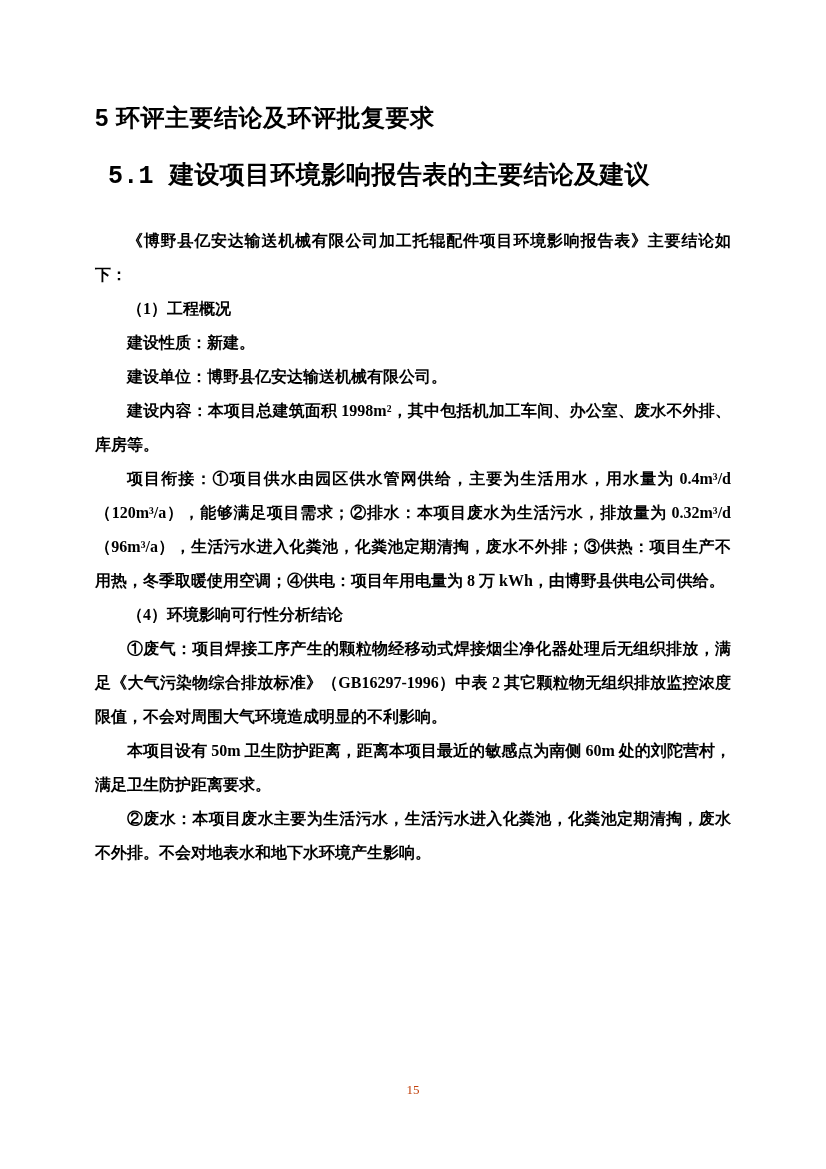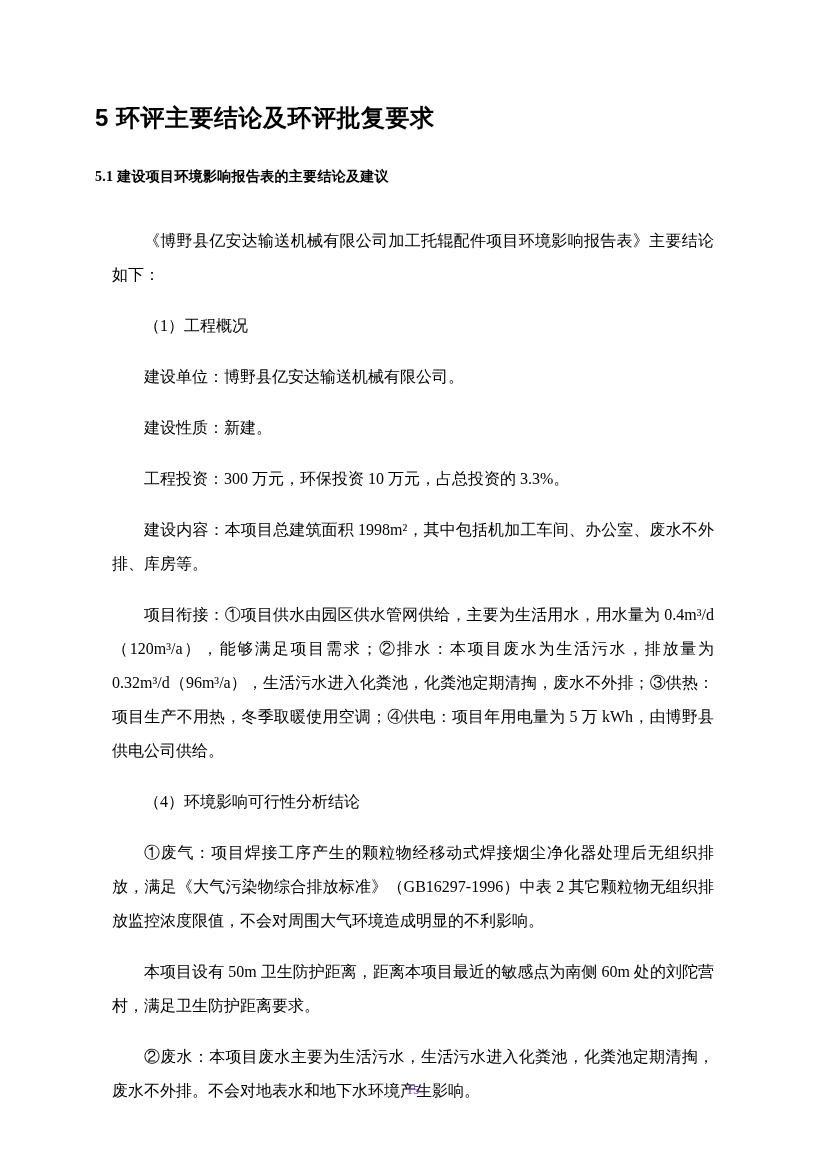--- a/index.html
+++ b/index.html
@@ -22,57 +22,57 @@
   }
   .h1 {
     font-family: "Liberation Sans", "DejaVu Sans", sans-serif;
     font-size: 24px;
     font-weight: bold;
     line-height: 30px;
     margin: 0 0 32px 0;
     letter-spacing: 0.5px;
   }
   .h2 {
-    font-family: Liberation Serif, serif;
-    font-size: 14px;
+    font-family: Liberation Mono, monospace;
+    font-size: 25px;
     font-weight: bold;
     line-height: 24px;
-    margin: 0 0 35px 0;
+    margin: 0 0 35px 13px;
     letter-spacing: 0.3px;
   }
   .para {
     font-size: 16px;
     line-height: 34px;
-    margin: 17px;
+    margin: 0;
     text-indent: 2em;
     text-align: justify;
+    font-weight: bold;
   }
   .page-number {
     position: absolute;
     top: 1082px;
     left: 0;
     width: 100%;
     text-align: center;
     font-size: 13px;
-    color: #6d28d9;
+    color: #c2410c;
   }
 </style>
 </head>
 <body>
 
 <div class="page">
   <div class="content">
     <h1 class="h1">5 环评主要结论及环评批复要求</h1>
     <h2 class="h2">5.1 建设项目环境影响报告表的主要结论及建议</h2>
     <p class="para">《博野县亿安达输送机械有限公司加工托辊配件项目环境影响报告表》主要结论如下：</p>
     <p class="para">（1）工程概况</p>
+    <p class="para">建设性质：新建。</p>
     <p class="para">建设单位：博野县亿安达输送机械有限公司。</p>
-    <p class="para">建设性质：新建。</p>
-    <p class="para">工程投资：300 万元，环保投资 10 万元，占总投资的 3.3%。</p>
     <p class="para">建设内容：本项目总建筑面积 1998m²，其中包括机加工车间、办公室、废水不外排、库房等。</p>
-    <p class="para">项目衔接：①项目供水由园区供水管网供给，主要为生活用水，用水量为 0.4m³/d（120m³/a），能够满足项目需求；②排水：本项目废水为生活污水，排放量为 0.32m³/d（96m³/a），生活污水进入化粪池，化粪池定期清掏，废水不外排；③供热：项目生产不用热，冬季取暖使用空调；④供电：项目年用电量为 5 万 kWh，由博野县供电公司供给。</p>
+    <p class="para">项目衔接：①项目供水由园区供水管网供给，主要为生活用水，用水量为 0.4m³/d（120m³/a），能够满足项目需求；②排水：本项目废水为生活污水，排放量为 0.32m³/d（96m³/a），生活污水进入化粪池，化粪池定期清掏，废水不外排；③供热：项目生产不用热，冬季取暖使用空调；④供电：项目年用电量为 8 万 kWh，由博野县供电公司供给。</p>
     <p class="para">（4）环境影响可行性分析结论</p>
     <p class="para">①废气：项目焊接工序产生的颗粒物经移动式焊接烟尘净化器处理后无组织排放，满足《大气污染物综合排放标准》（GB16297-1996）中表 2 其它颗粒物无组织排放监控浓度限值，不会对周围大气环境造成明显的不利影响。</p>
     <p class="para">本项目设有 50m 卫生防护距离，距离本项目最近的敏感点为南侧 60m 处的刘陀营村，满足卫生防护距离要求。</p>
     <p class="para">②废水：本项目废水主要为生活污水，生活污水进入化粪池，化粪池定期清掏，废水不外排。不会对地表水和地下水环境产生影响。</p>
   </div>
   <div class="page-number">15</div>
 </div>
 
 </body></html>

